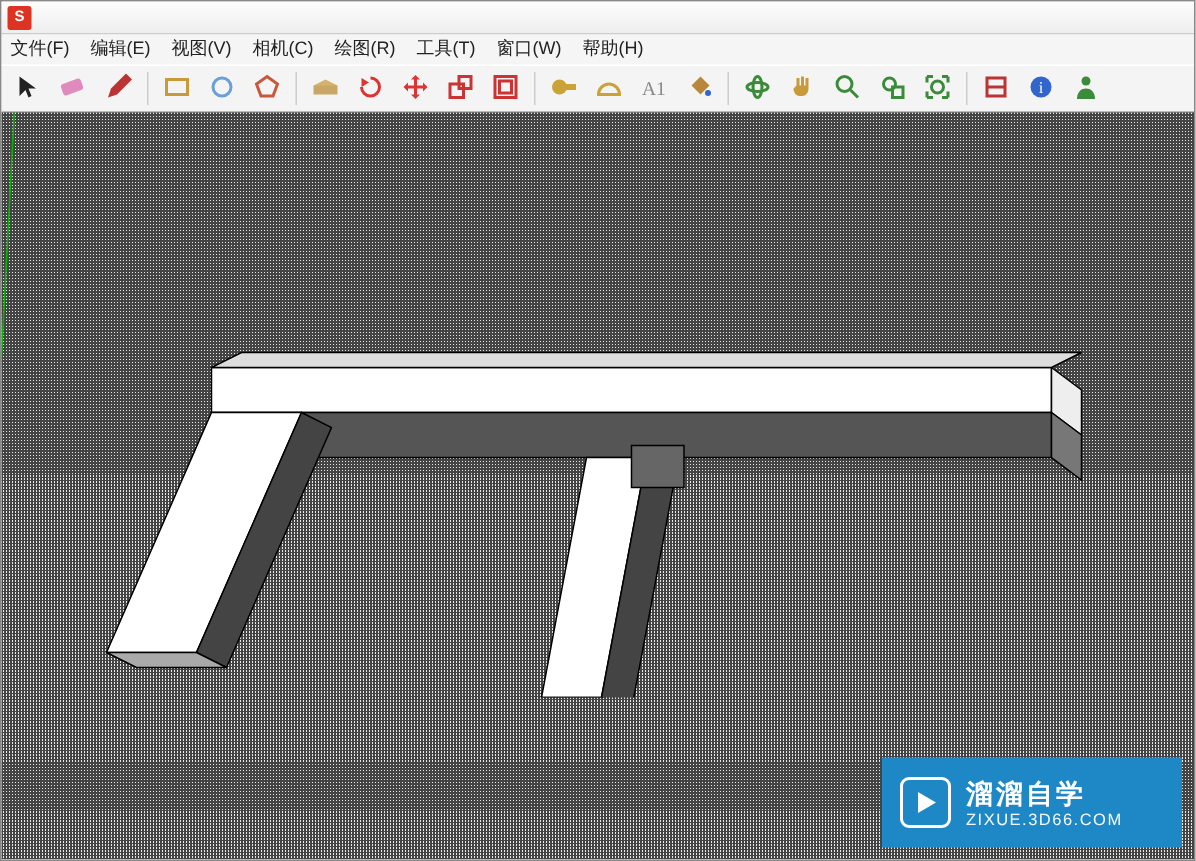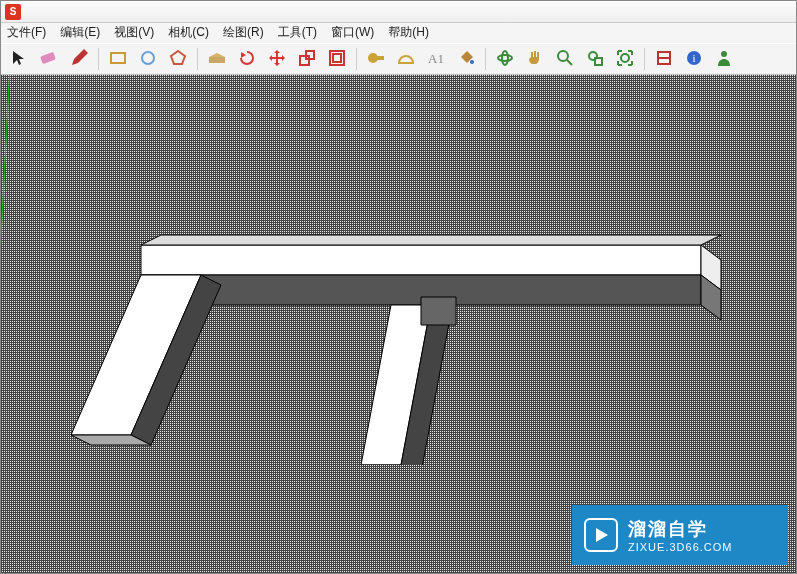--- a/index.html
+++ b/index.html
@@ -82,21 +82,21 @@
   }
   .model {
     position: absolute;
     left: 60px; top: 130px;
     width: 680px; height: 260px;
   }
   .model svg { width: 100%; height: 100%; }
   .watermark {
     position: absolute;
     right: 8px; bottom: 8px;
-    width: 216px; height: 60px;
+    width: 200px; height: 60px;
     background: #1e88c7;
     display: flex; align-items: center;
     padding: 4px 12px;
     gap: 10px;
     color: #fff;
   }
   .wm-icon {
     width: 34px; height: 34px;
     border: 2px solid #fff;
     border-radius: 6px;

